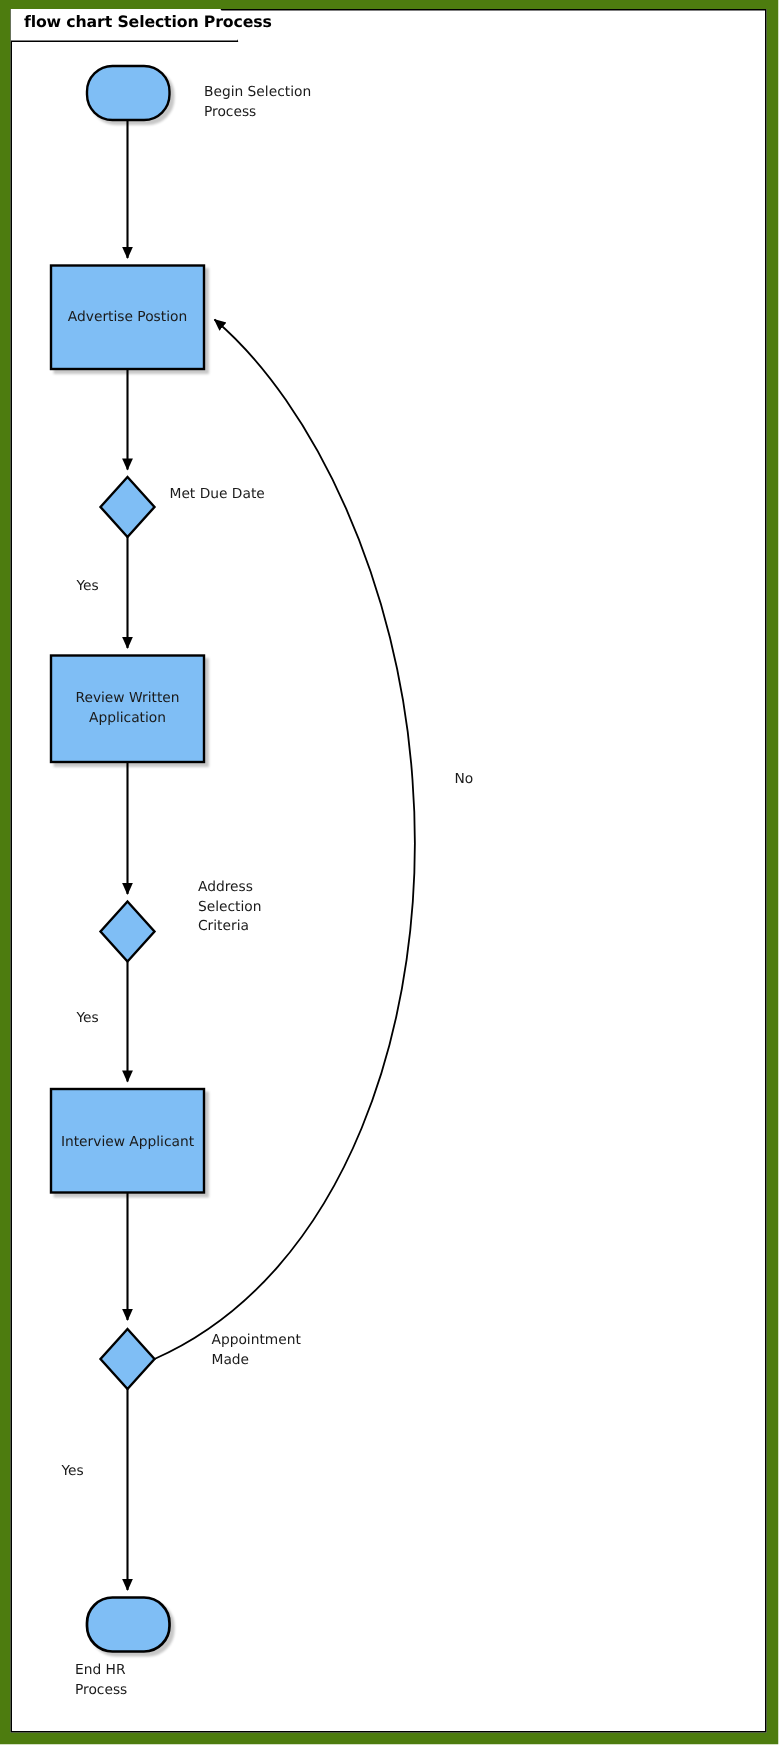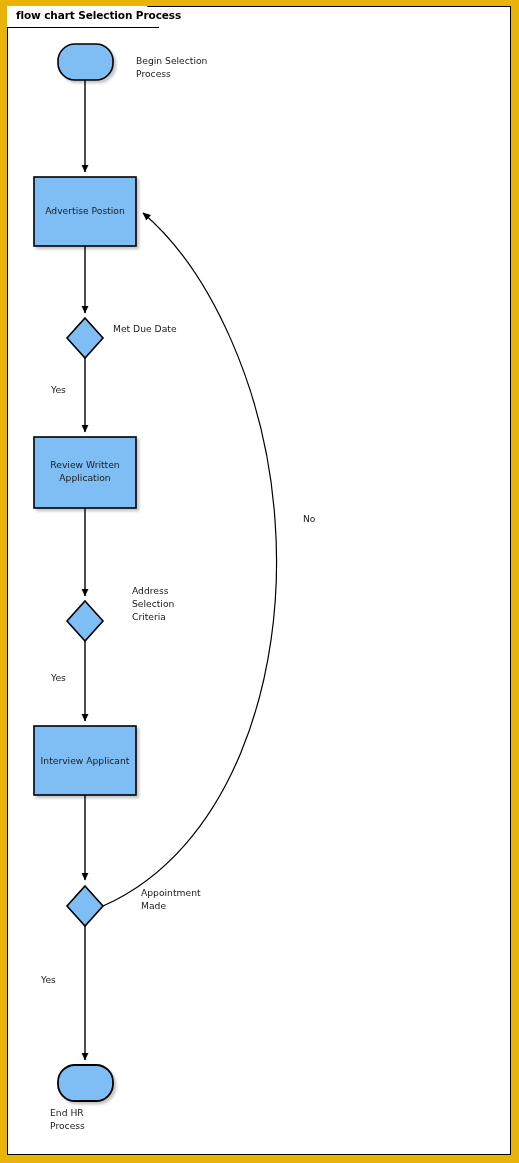--- a/index.html
+++ b/index.html
@@ -7,21 +7,21 @@
     padding: 0;
     background: #ffffff;
   }
   body {
     font-family: "DejaVu Sans", "Liberation Sans", sans-serif;
   }
   #canvas {
     position: relative;
     width: 519px;
     height: 1163px;
-    background: #eab308;
+    background: #4d7c0f;
     overflow: hidden;
     text-decoration: underline;
   }
   
   .frame {
     position: absolute;
     left: 7px;
     top: 6px;
     width: 504px;
     height: 1149px;

